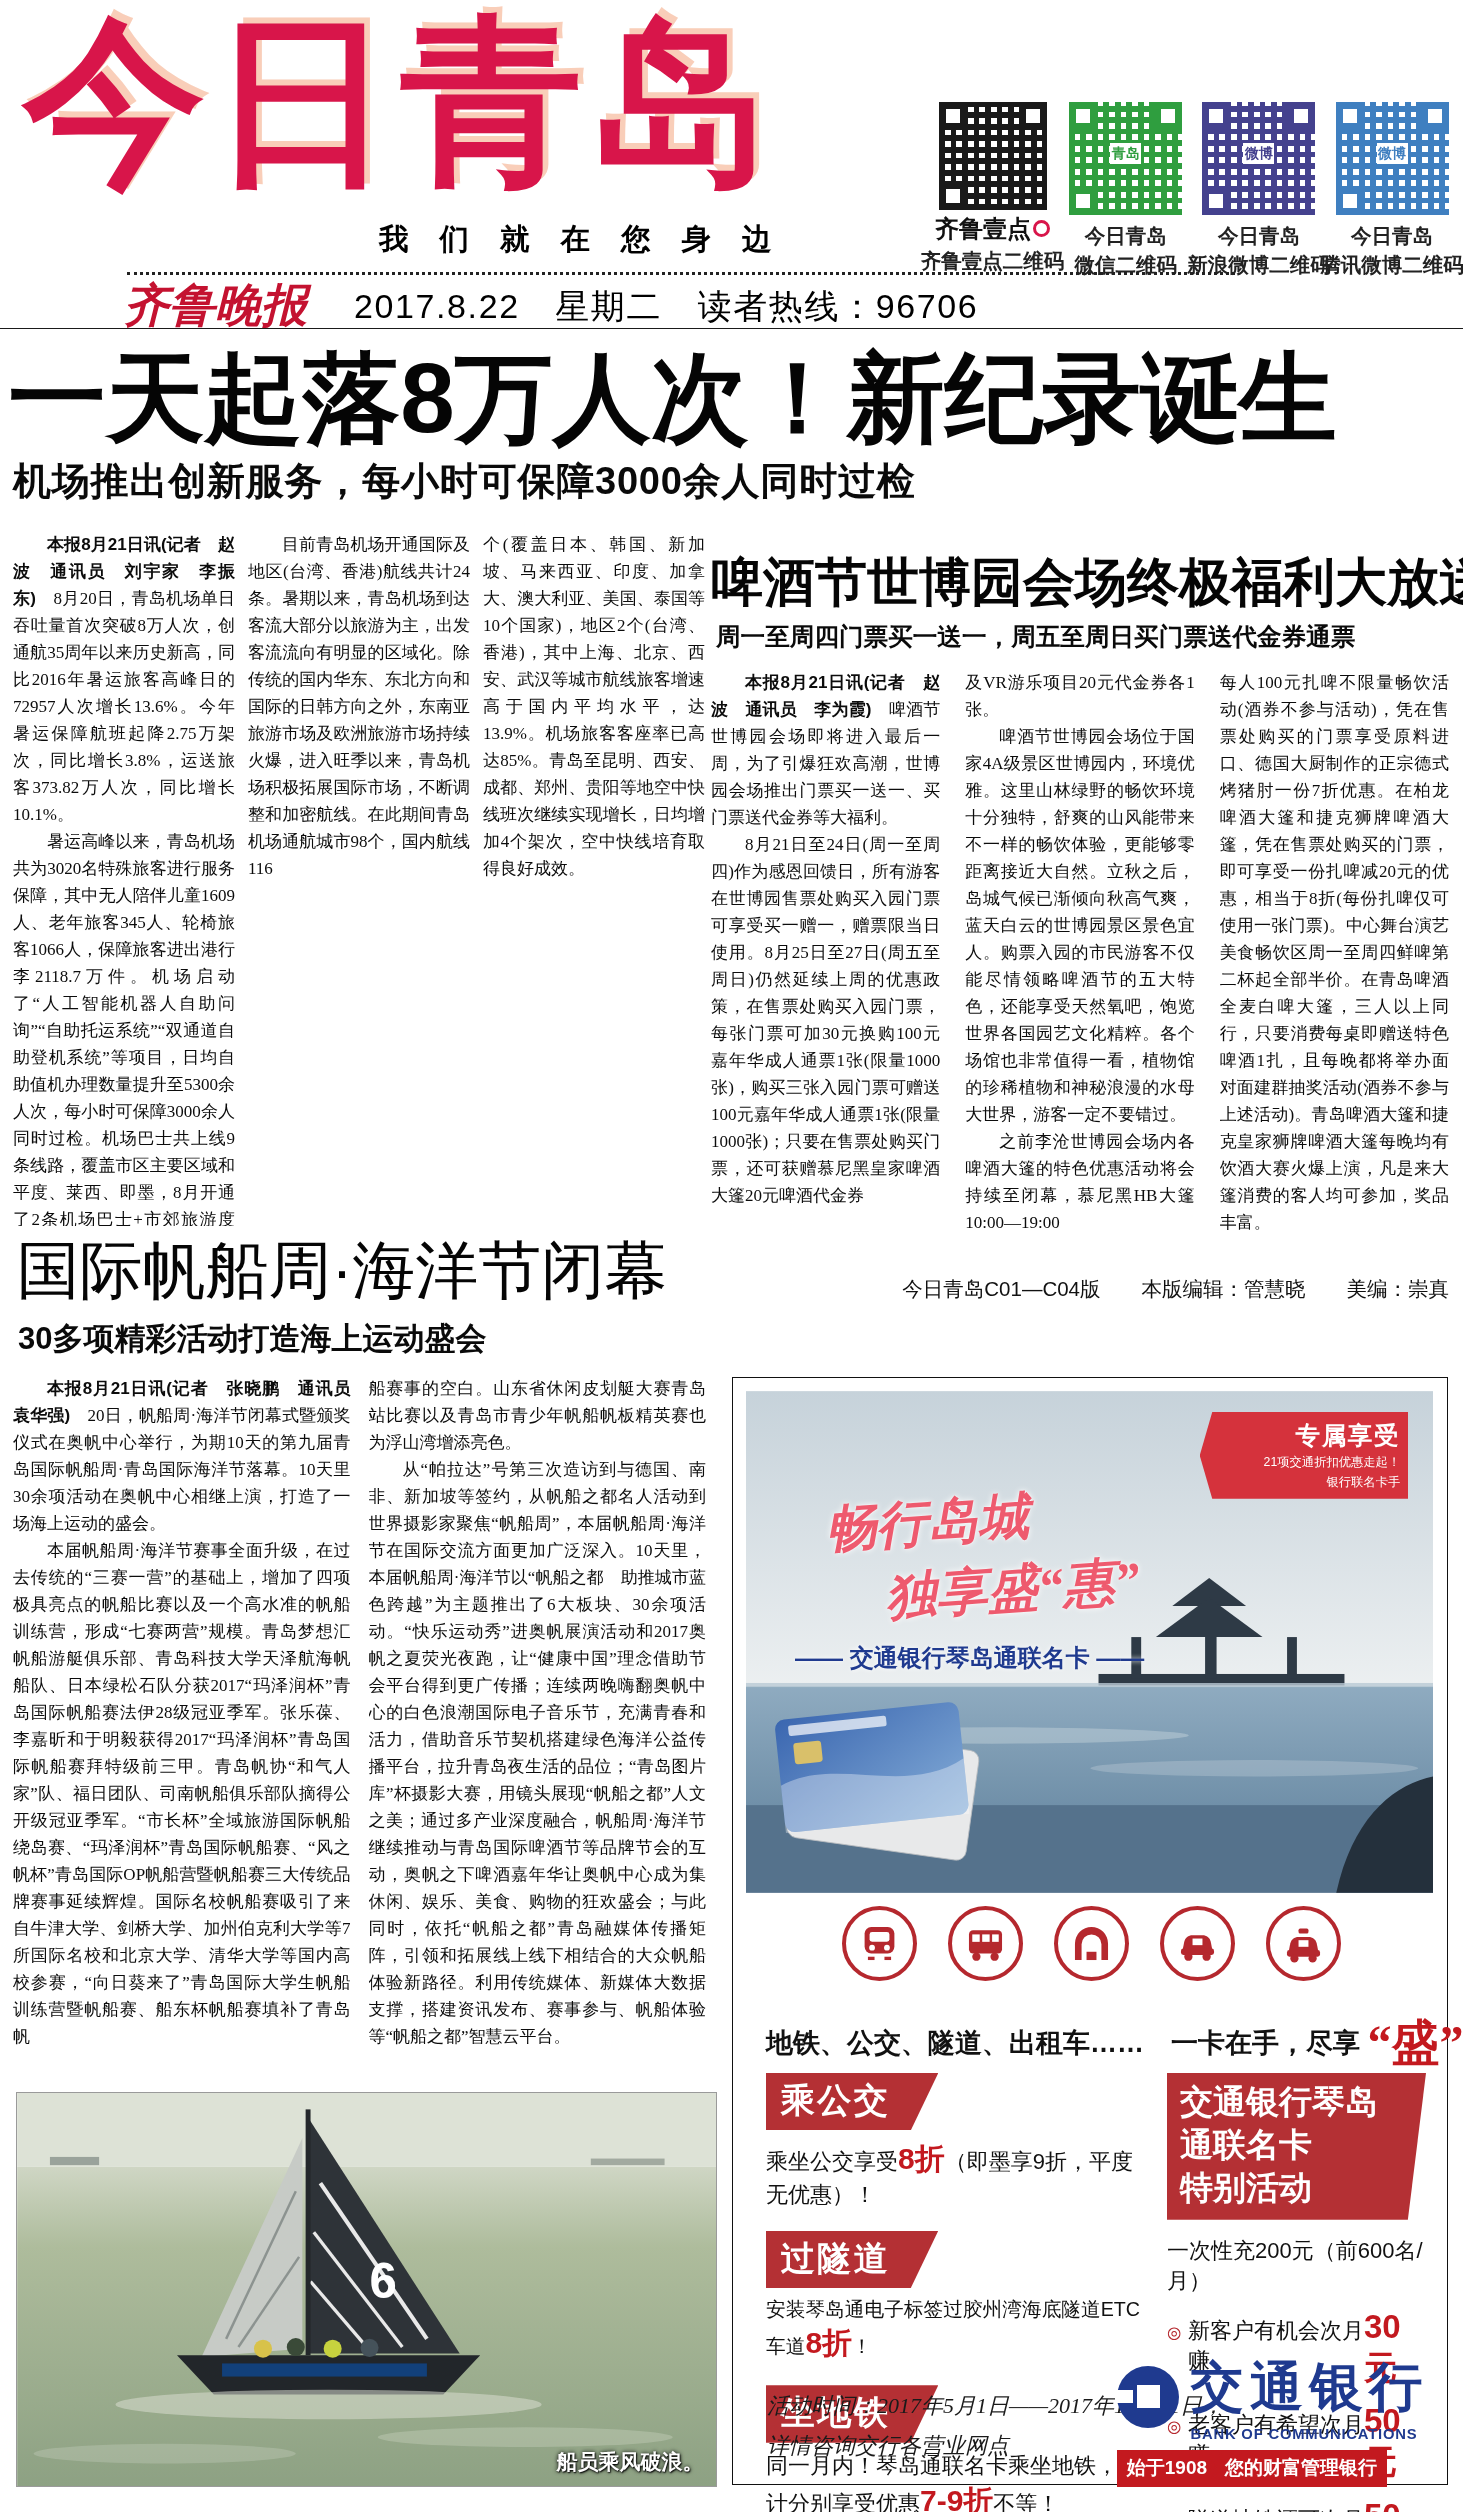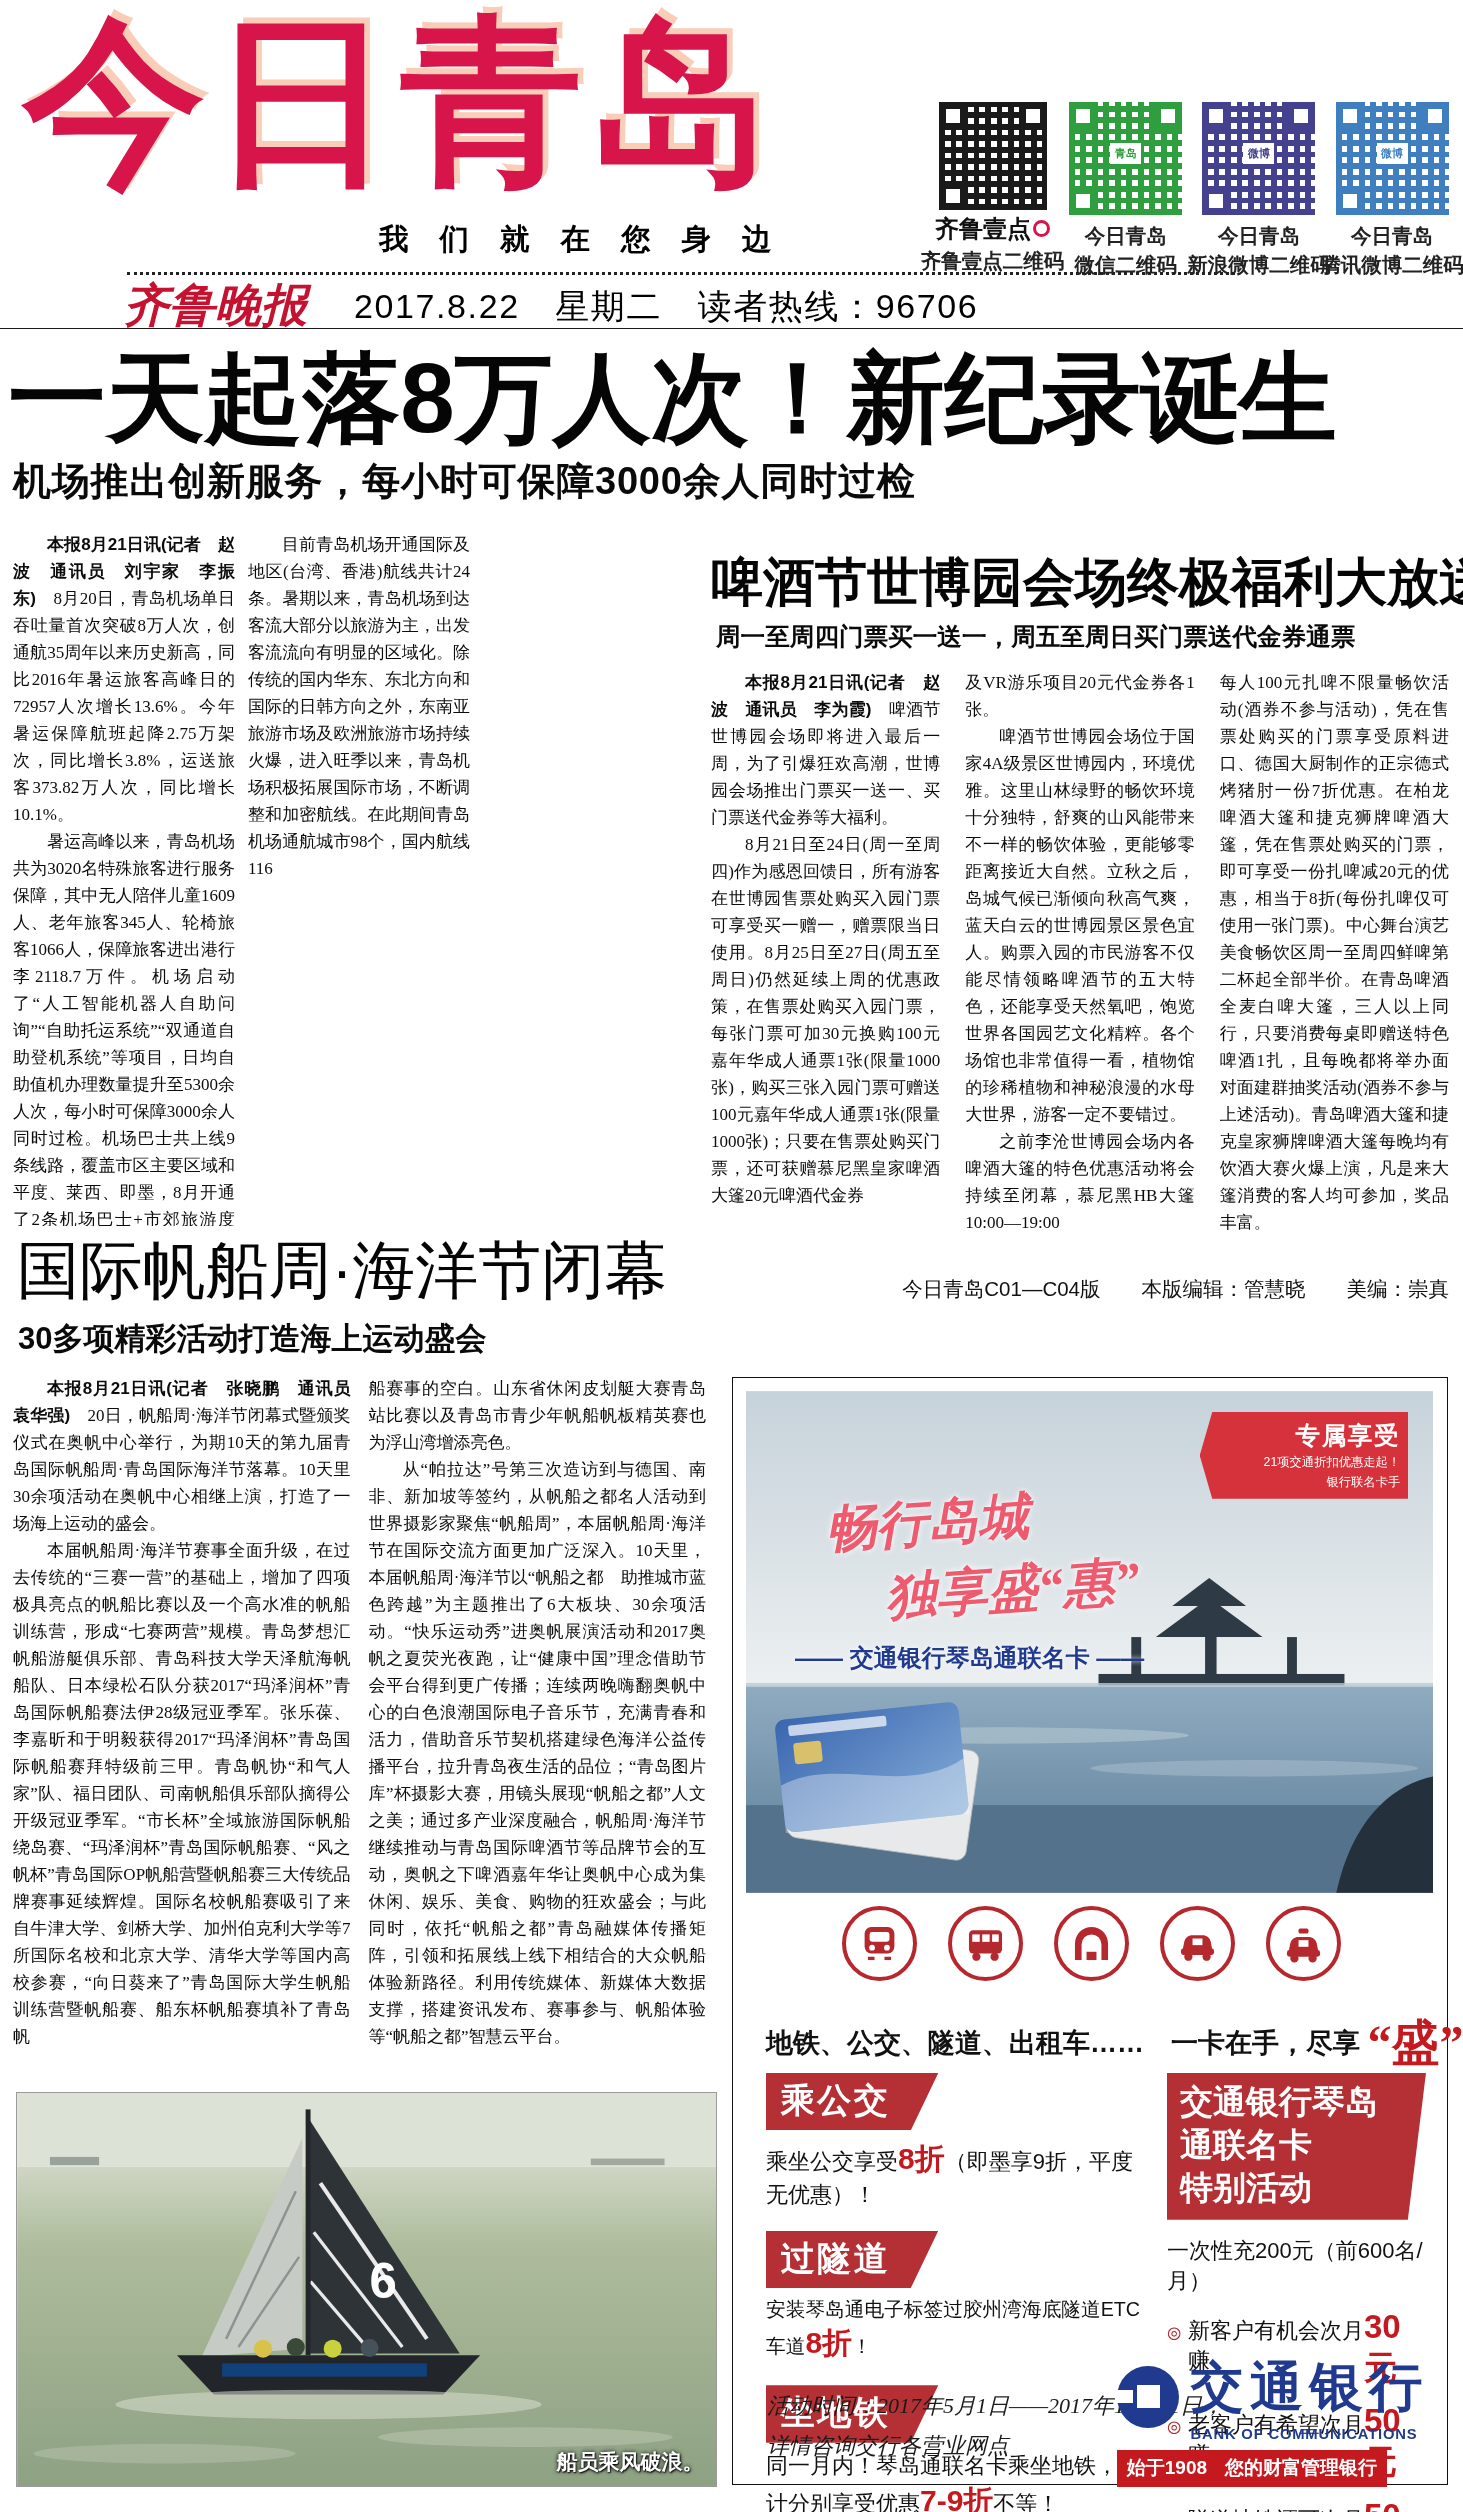--- a/index.html
+++ b/index.html
@@ -20,21 +20,21 @@
 
   
   .qr-block{left:930px;top:102px;width:525px;display:flex;gap:8.2px;}
   .qr-fig{width:125px;display:flex;flex-direction:column;align-items:center;}
   .qr{width:113px;height:113px;position:relative;background:
       repeating-linear-gradient(0deg,var(--c) 0 5.7px,transparent 5.7px 11.5px),
       repeating-linear-gradient(90deg,var(--c) 0 5.7px,#fff 5.7px 11.5px);}
   .qr .fm{position:absolute;width:28px;height:28px;border:7.4px solid var(--c);background:#fff;box-sizing:border-box;}
   .qr .fm.tl{left:0;top:0}.qr .fm.tr{right:0;top:0}.qr .fm.bl{left:0;bottom:0}
   .qr .core{position:absolute;left:41px;top:41px;width:31px;height:21px;background:#fff;
-    display:flex;align-items:center;justify-content:center;font-size:11px;color:var(--c);font-weight:bold;text-align:center;}
+    display:flex;align-items:center;justify-content:center;font-size:14px;color:var(--c);font-weight:bold;text-align:center;}
   .qr-logo{font-family:"Liberation Sans",sans-serif;font-weight:900;font-size:24px;margin-top:3.3px;color:#111;white-space:nowrap;}
   .qr-logo .reddot{display:inline-block;width:11.5px;height:11.5px;border:3.3px solid #d8154a;border-radius:50%;margin-left:1.6px;}
   .qr-top{font-size:20.5px;font-weight:bold;margin-top:6.6px;color:#222;}
   .qr-cap{font-size:20.5px;font-weight:bold;color:#222;margin-top:1.6px;white-space:nowrap;}
 
   
   .lead-headline{left:8.2px;top:334px;width:1451px;font-family:"Liberation Sans",sans-serif;
     font-weight:900;font-size:98px;letter-spacing:0px;color:#050505;white-space:nowrap;}
   .lead-subhead{left:13px;top:456px;font-family:"Liberation Sans",sans-serif;font-weight:900;
     font-size:38px;color:#0a0a0a;letter-spacing:0.8px;}
@@ -170,20 +170,23 @@
   <div class="abs lead-subhead">机场推出创新服务，每小时可保障3000余人同时过检</div>
 
   <div class="abs cols" id="lead-cols">
     <div class="col">
       <p class="para"><b class="byline">本报8月21日讯(记者　赵波　通讯员　刘宇家　李振东)</b>　<span>8月20日，青岛机场单日吞吐量首次突破8万人次，创通航35周年以来历史新高，同比2016年暑运旅客高峰日的72957人次增长13.6%。今年暑运保障航班起降2.75万架次，同比增长3.8%，运送旅客373.82万人次，同比增长10.1%。</span></p>
       <p>暑运高峰以来，青岛机场共为3020名特殊旅客进行服务保障，其中无人陪伴儿童1609人、老年旅客345人、轮椅旅客1066人，保障旅客进出港行李2118.7万件。机场启动了“人工智能机器人自助问询”“自助托运系统”“双通道自助登机系统”等项目，日均自助值机办理数量提升至5300余人次，每小时可保障3000余人同时过检。机场巴士共上线9条线路，覆盖市区主要区域和平度、莱西、即墨，8月开通了2条机场巴士+市郊旅游度假专线，实现了“航空+专线+度假”</p>
     </div>
     <div class="col">
       <p>目前青岛机场开通国际及地区(台湾、香港)航线共计24条。暑期以来，青岛机场到达客流大部分以旅游为主，出发客流流向有明显的区域化。除传统的国内华东、东北方向和国际的日韩方向之外，东南亚旅游市场及欧洲旅游市场持续火爆，进入旺季以来，青岛机场积极拓展国际市场，不断调整和加密航线。在此期间青岛机场通航城市98个，国内航线116</p>
     </div>
+    <div class="col">
+      <p class="cont">个(覆盖日本、韩国、新加坡、马来西亚、印度、加拿大、澳大利亚、美国、泰国等10个国家)，地区2个(台湾、香港)，其中上海、北京、西安、武汉等城市航线旅客增速高于国内平均水平，达13.9%。机场旅客客座率已高达85%。青岛至昆明、西安、成都、郑州、贵阳等地空中快线班次继续实现增长，日均增加4个架次，空中快线培育取得良好成效。</p>
+    </div>
   </div>
 
   <div class="abs beer-headline">啤酒节世博园会场终极福利大放送</div>
   <div class="abs beer-subhead">周一至周四门票买一送一，周五至周日买门票送代金券通票</div>
 
   <div class="abs cols" id="beer-cols">
     <div class="col">
       <p class="para"><b class="byline">本报8月21日讯(记者　赵波　通讯员　李为霞)</b>　<span>啤酒节世博园会场即将进入最后一周，为了引爆狂欢高潮，世博园会场推出门票买一送一、买门票送代金券等大福利。</span></p>
       <p>8月21日至24日(周一至周四)作为感恩回馈日，所有游客在世博园售票处购买入园门票可享受买一赠一，赠票限当日使用。8月25日至27日(周五至周日)仍然延续上周的优惠政策，在售票处购买入园门票，每张门票可加30元换购100元嘉年华成人通票1张(限量1000张)，购买三张入园门票可赠送100元嘉年华成人通票1张(限量1000张)；只要在售票处购买门票，还可获赠慕尼黑皇家啤酒大篷20元啤酒代金券</p>
     </div>

